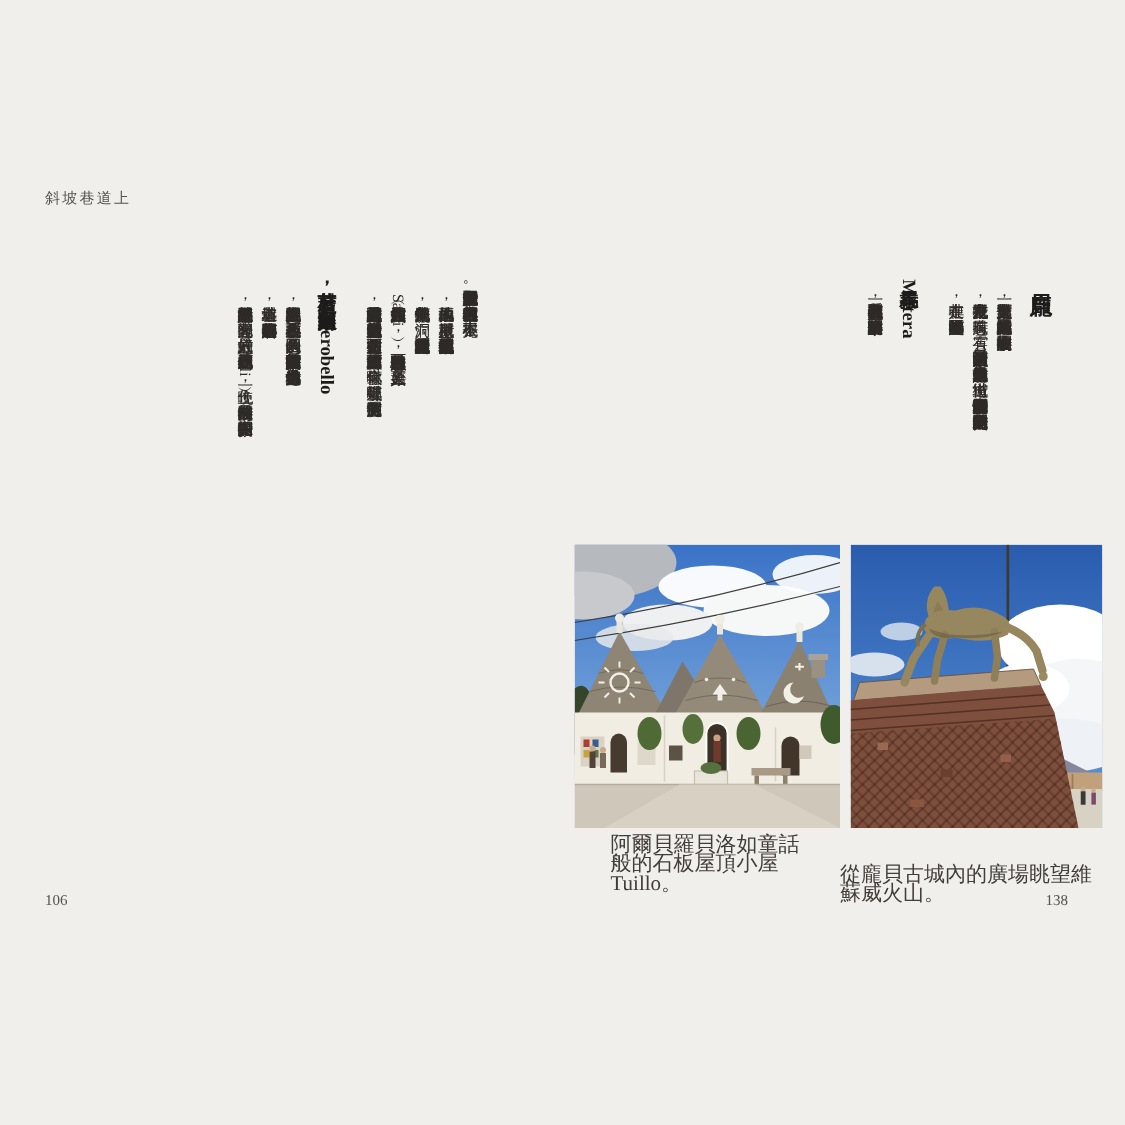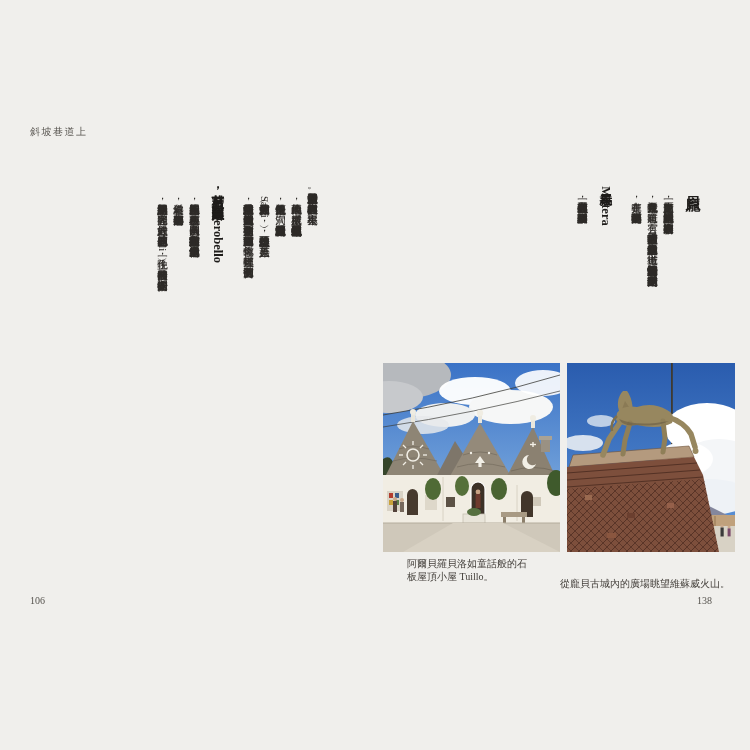--- a/index.html
+++ b/index.html
@@ -25,21 +25,21 @@
   .block-right{top:183px;right:48px;height:165px;}
   .block-left{top:185px;right:430px;height:380px;}
 
   
   .photo{position:absolute;top:363px;overflow:hidden;}
   .photo-left{left:383px;width:177px;height:189px;}
   .photo-right{left:567px;width:168px;height:189px;}
   .photo svg{display:block;}
 
   
-  .caption{position:absolute;font-size:10px;line-height:13px;color:#413d38;}
+  .caption{position:absolute;font-size:14px;line-height:13px;color:#413d38;}
   .caption-left{left:407px;top:557px;width:126px;}
   .caption-right{left:560px;top:577px;width:178px;}
 </style>
 </head>
 <body>
 
 <div class="spread">
 
   <div class="running-header">斜坡巷道上</div>
 

